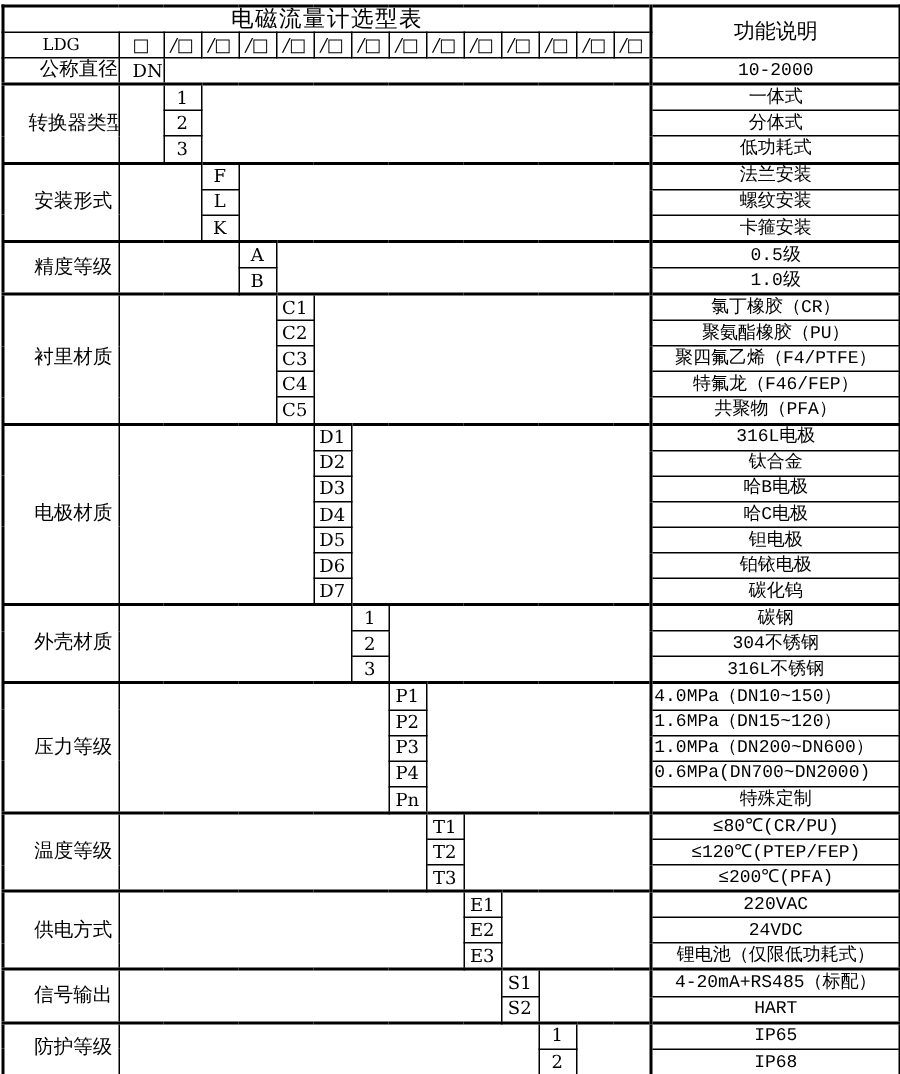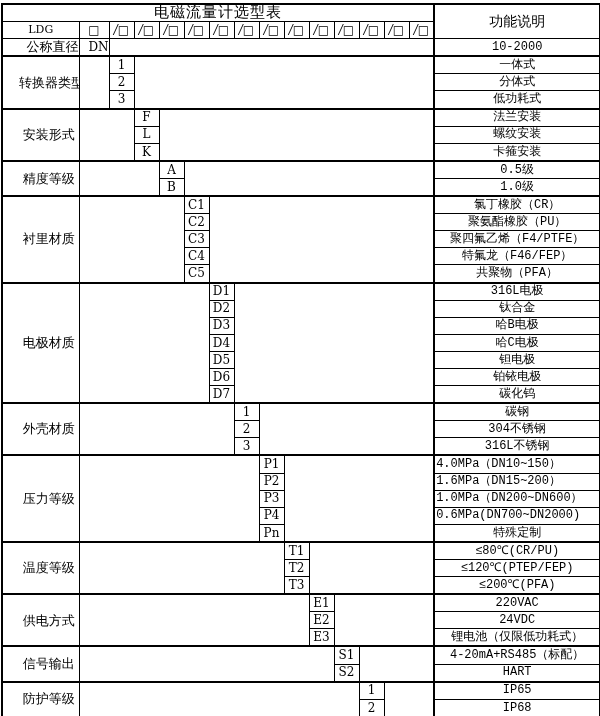--- a/index.html
+++ b/index.html
@@ -183,21 +183,21 @@
       </tr>
       <tr class="sec-top">
         <td class="lbl" rowspan="5">压力等级</td>
         <td rowspan="5" colspan="7"></td>
         <td class="code">P1</td>
         <td rowspan="5" colspan="6"></td>
         <td class="desc left">4.0MPa（DN10~150）</td>
       </tr>
       <tr>
         <td class="code">P2</td>
-        <td class="desc left">1.6MPa（DN15~200）</td>
+        <td class="desc left">1.6MPa（DN15~120）</td>
       </tr>
       <tr>
         <td class="code">P3</td>
         <td class="desc left">1.0MPa（DN200~DN600）</td>
       </tr>
       <tr>
         <td class="code">P4</td>
         <td class="desc left">0.6MPa(DN700~DN2000)</td>
       </tr>
       <tr>

